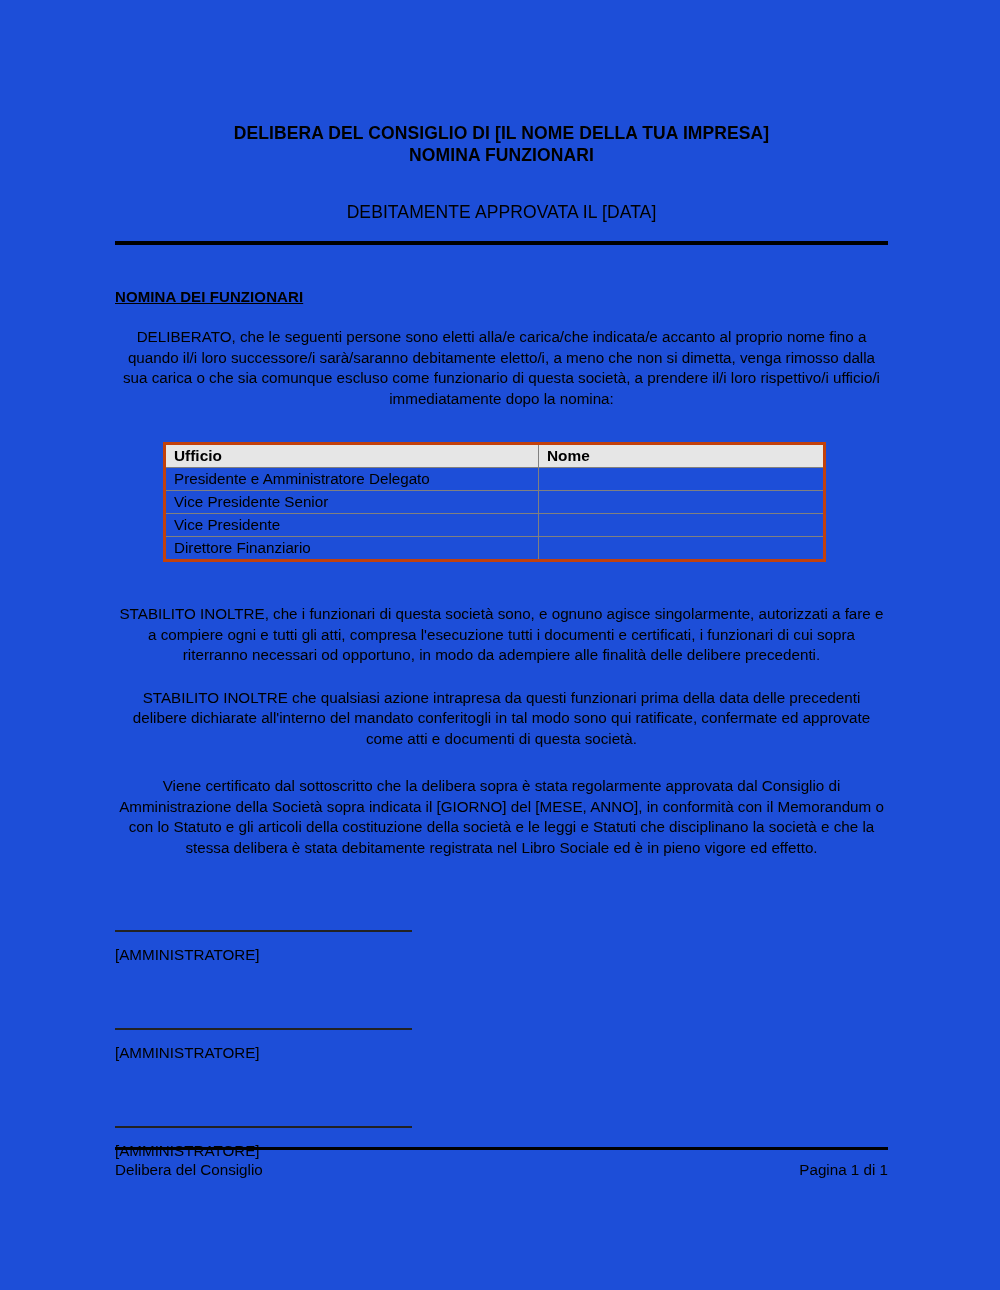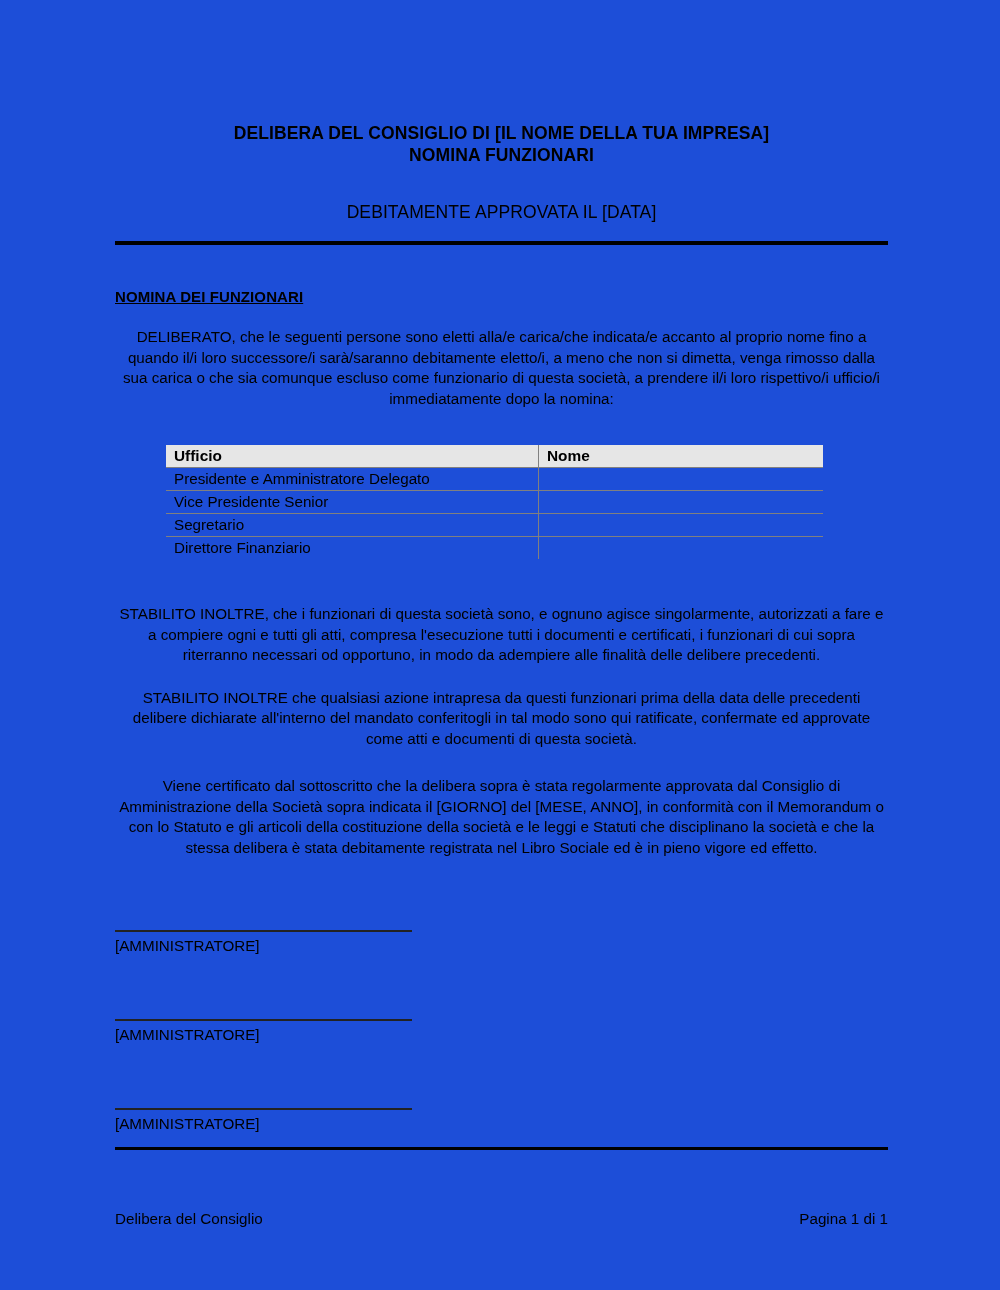--- a/index.html
+++ b/index.html
@@ -79,21 +79,21 @@
   
   .table-wrap {
     position: absolute;
     left: 163px;
     top: 442px;
     width: 660px;
   }
   table.officers {
     width: 100%;
     border-collapse: collapse;
-    border: 3px solid #1d4ed8;
+    border: 3px solid #c2410c;
     table-layout: fixed;
   }
   table.officers th,
   table.officers td {
     border: 1px solid #808080;
     padding: 1px 8px 2px 8px;
     font-size: 15.2px;
     line-height: 19px;
     text-align: left;
     vertical-align: middle;
@@ -133,36 +133,36 @@
   .sig-block { margin-bottom: 63px; }
   .sig-block:last-child { margin-bottom: 0; }
   .sig-line {
     width: 297px;
     height: 0;
     border-top: 2px solid #222222;
   }
   .sig-label {
     font-size: 15.2px;
     line-height: 20px;
-    padding-top: 4px;
+    padding-top: 13px;
   }
 
   
   .footer-rule {
     position: absolute;
     left: 115px;
     top: 1147px;
     width: 773px;
     height: 0;
     border-top: 3px solid #000000;
   }
   .footer {
     position: absolute;
     left: 115px;
-    top: 1209px;
+    top: 1160px;
     width: 773px;
     display: flex;
     justify-content: space-between;
     align-items: baseline;
     font-size: 15.2px;
     line-height: 20px;
   }
 </style>
 </head>
 <body>
@@ -197,21 +197,21 @@
       <tbody>
         <tr>
           <td>Presidente e Amministratore Delegato</td>
           <td></td>
         </tr>
         <tr>
           <td>Vice Presidente Senior</td>
           <td></td>
         </tr>
         <tr>
-          <td>Segretario</td>
+          <td>Vice Presidente</td>
           <td></td>
         </tr>
         <tr>
           <td>Direttore Finanziario</td>
           <td></td>
         </tr>
       </tbody>
     </table>
   </div>
 

